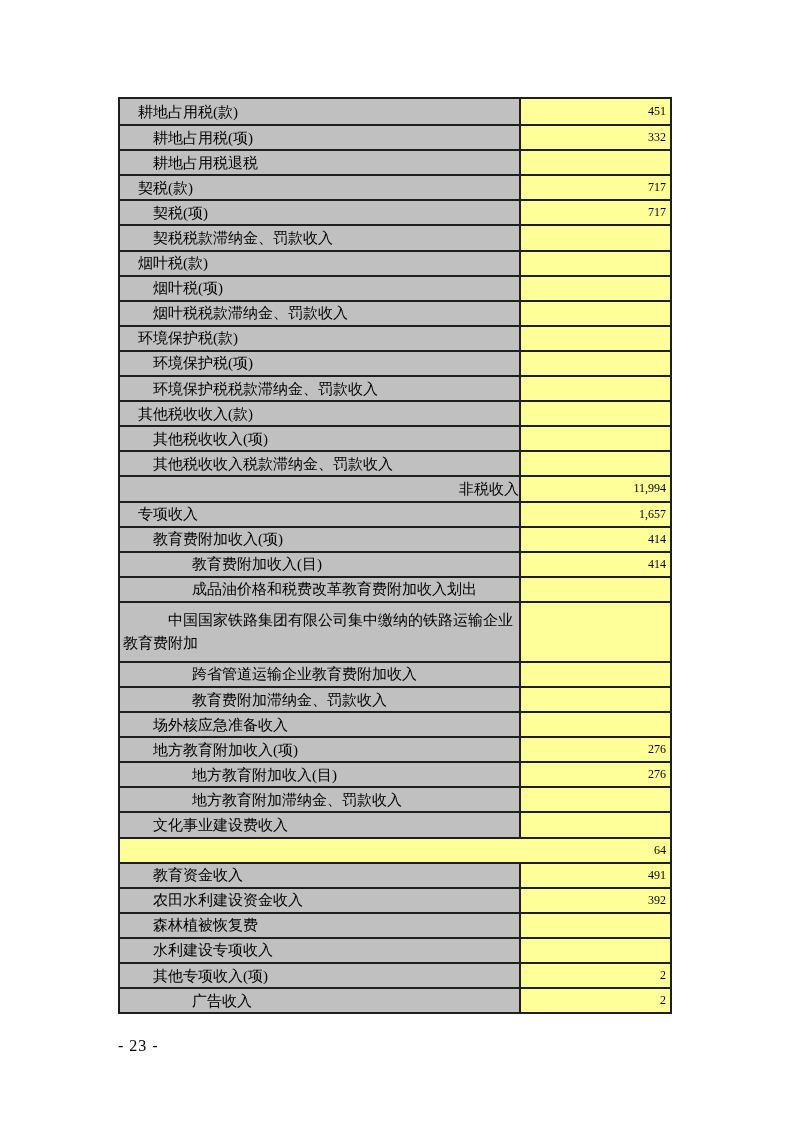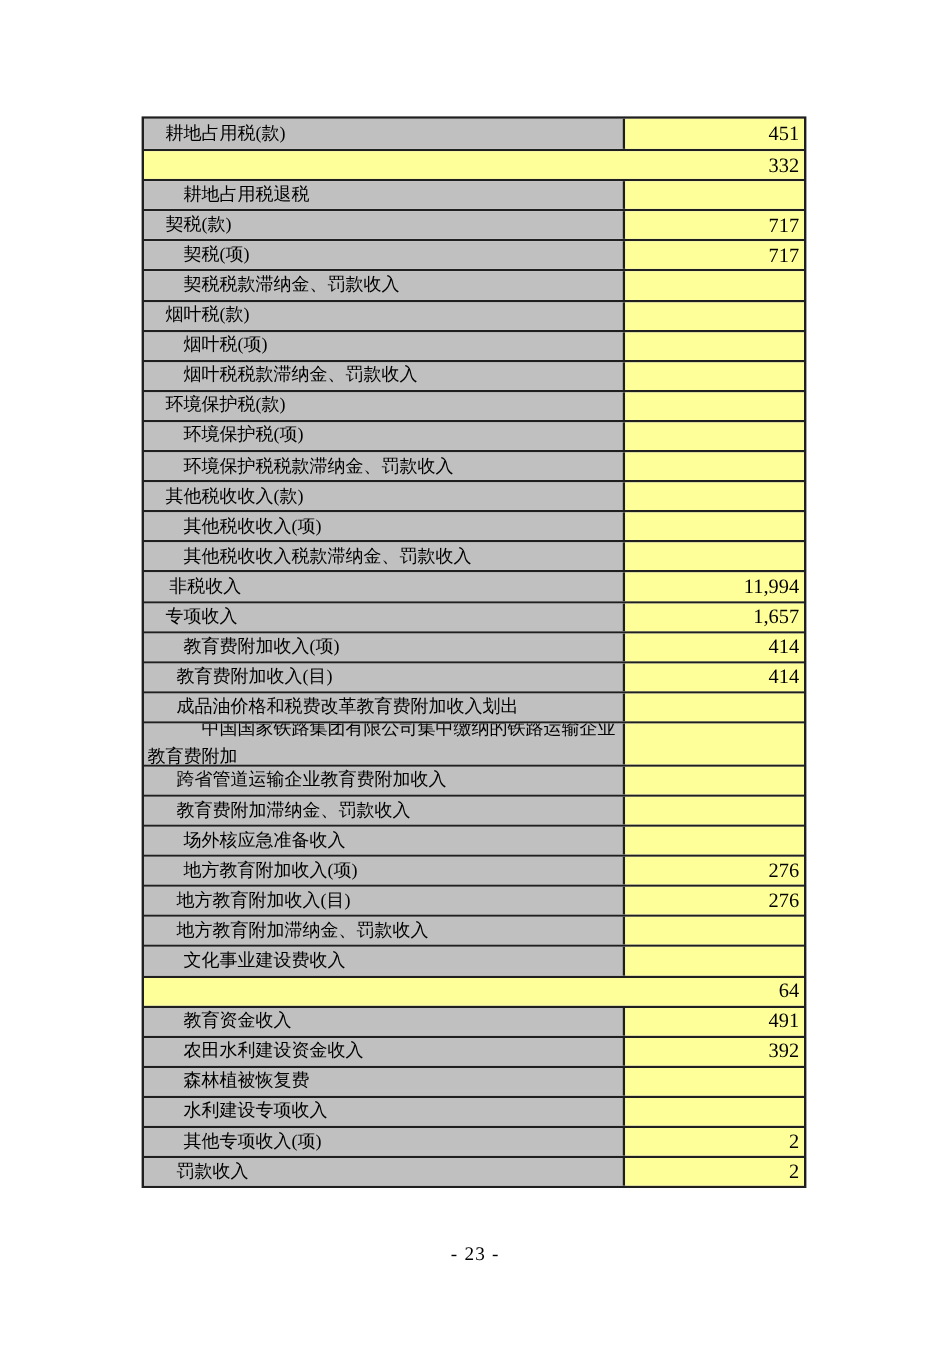--- a/index.html
+++ b/index.html
@@ -30,85 +30,88 @@
   }
   .row {
     display: flex;
     height: 25.1px;
     box-sizing: border-box;
   }
   .row + .row {
     border-top: 2px solid var(--border, #1f1f1f);
   }
   .row.tall {
-    height: 36px;
+    height: 60px;
   }
   .cell-name {
     width: 401px;
     box-sizing: border-box;
     background: var(--row-bg, #c0c0c0);
     border-right: 2px solid var(--border, #1f1f1f);
     display: flex;
     align-items: center;
     font-size: 15px;
     line-height: 22px;
     overflow: hidden;
     white-space: nowrap;
   }
   .cell-name .txt {
     display: block;
     width: 100%;
   }
-  .row.lv0 .cell-name { padding-left: 21px; }
+  .row.lv0 .cell-name { padding-left: 21px; text-align: right; }
   .row.lv1 .cell-name { padding-left: 18px; }
   .row.lv2 .cell-name { padding-left: 33px; }
-  .row.lv3 .cell-name { padding-left: 27px; }
+  .row.lv3 .cell-name { padding-left: 72px; }
   .row.tall .cell-name {
     padding-left: 3px;
     white-space: normal;
   }
   .row.tall .cell-name .txt {
     text-indent: 45px;
     line-height: 23px;
   }
   .cell-value {
     flex: 1;
     box-sizing: border-box;
     background: var(--value-bg, #ffff99);
     display: flex;
     align-items: center;
     justify-content: flex-end;
     padding-right: 4px;
-    font-size: 17px;
+    font-size: 12px;
   }
   .page-number {
     position: absolute;
     left: 118px;
     top: 1037px;
     width: 556px;
-    text-align: center;
+    text-align: left;
     font-size: 16px;
     letter-spacing: 1px;
   }
 </style>
 </head>
 <body style="background: rgb(255, 255, 255);">
 
 <div class="doc-page">
 
   <div class="budget-table">
 
   <div class="row lv1">
     <div class="cell-name">
       <span class="txt">耕地占用税(款)</span>
     </div>
     <div class="cell-value">451</div>
   </div>
 
   <div class="row lv2">
+    <div class="cell-name">
+      <span class="txt">耕地占用税(项)</span>
+    </div>
     <div class="cell-value">332</div>
   </div>
 
   <div class="row lv2">
     <div class="cell-name">
       <span class="txt">耕地占用税退税</span>
     </div>
     <div class="cell-value"></div>
   </div>
 
@@ -322,21 +325,21 @@
 
   <div class="row lv2">
     <div class="cell-name">
       <span class="txt">其他专项收入(项)</span>
     </div>
     <div class="cell-value">2</div>
   </div>
 
   <div class="row lv3">
     <div class="cell-name">
-      <span class="txt">罚款收入</span>
+      <span class="txt">广告收入</span>
     </div>
     <div class="cell-value">2</div>
   </div>
 </div>
 
   <div class="page-number">- 23 -</div>
 
 </div>
 
 </body></html>

